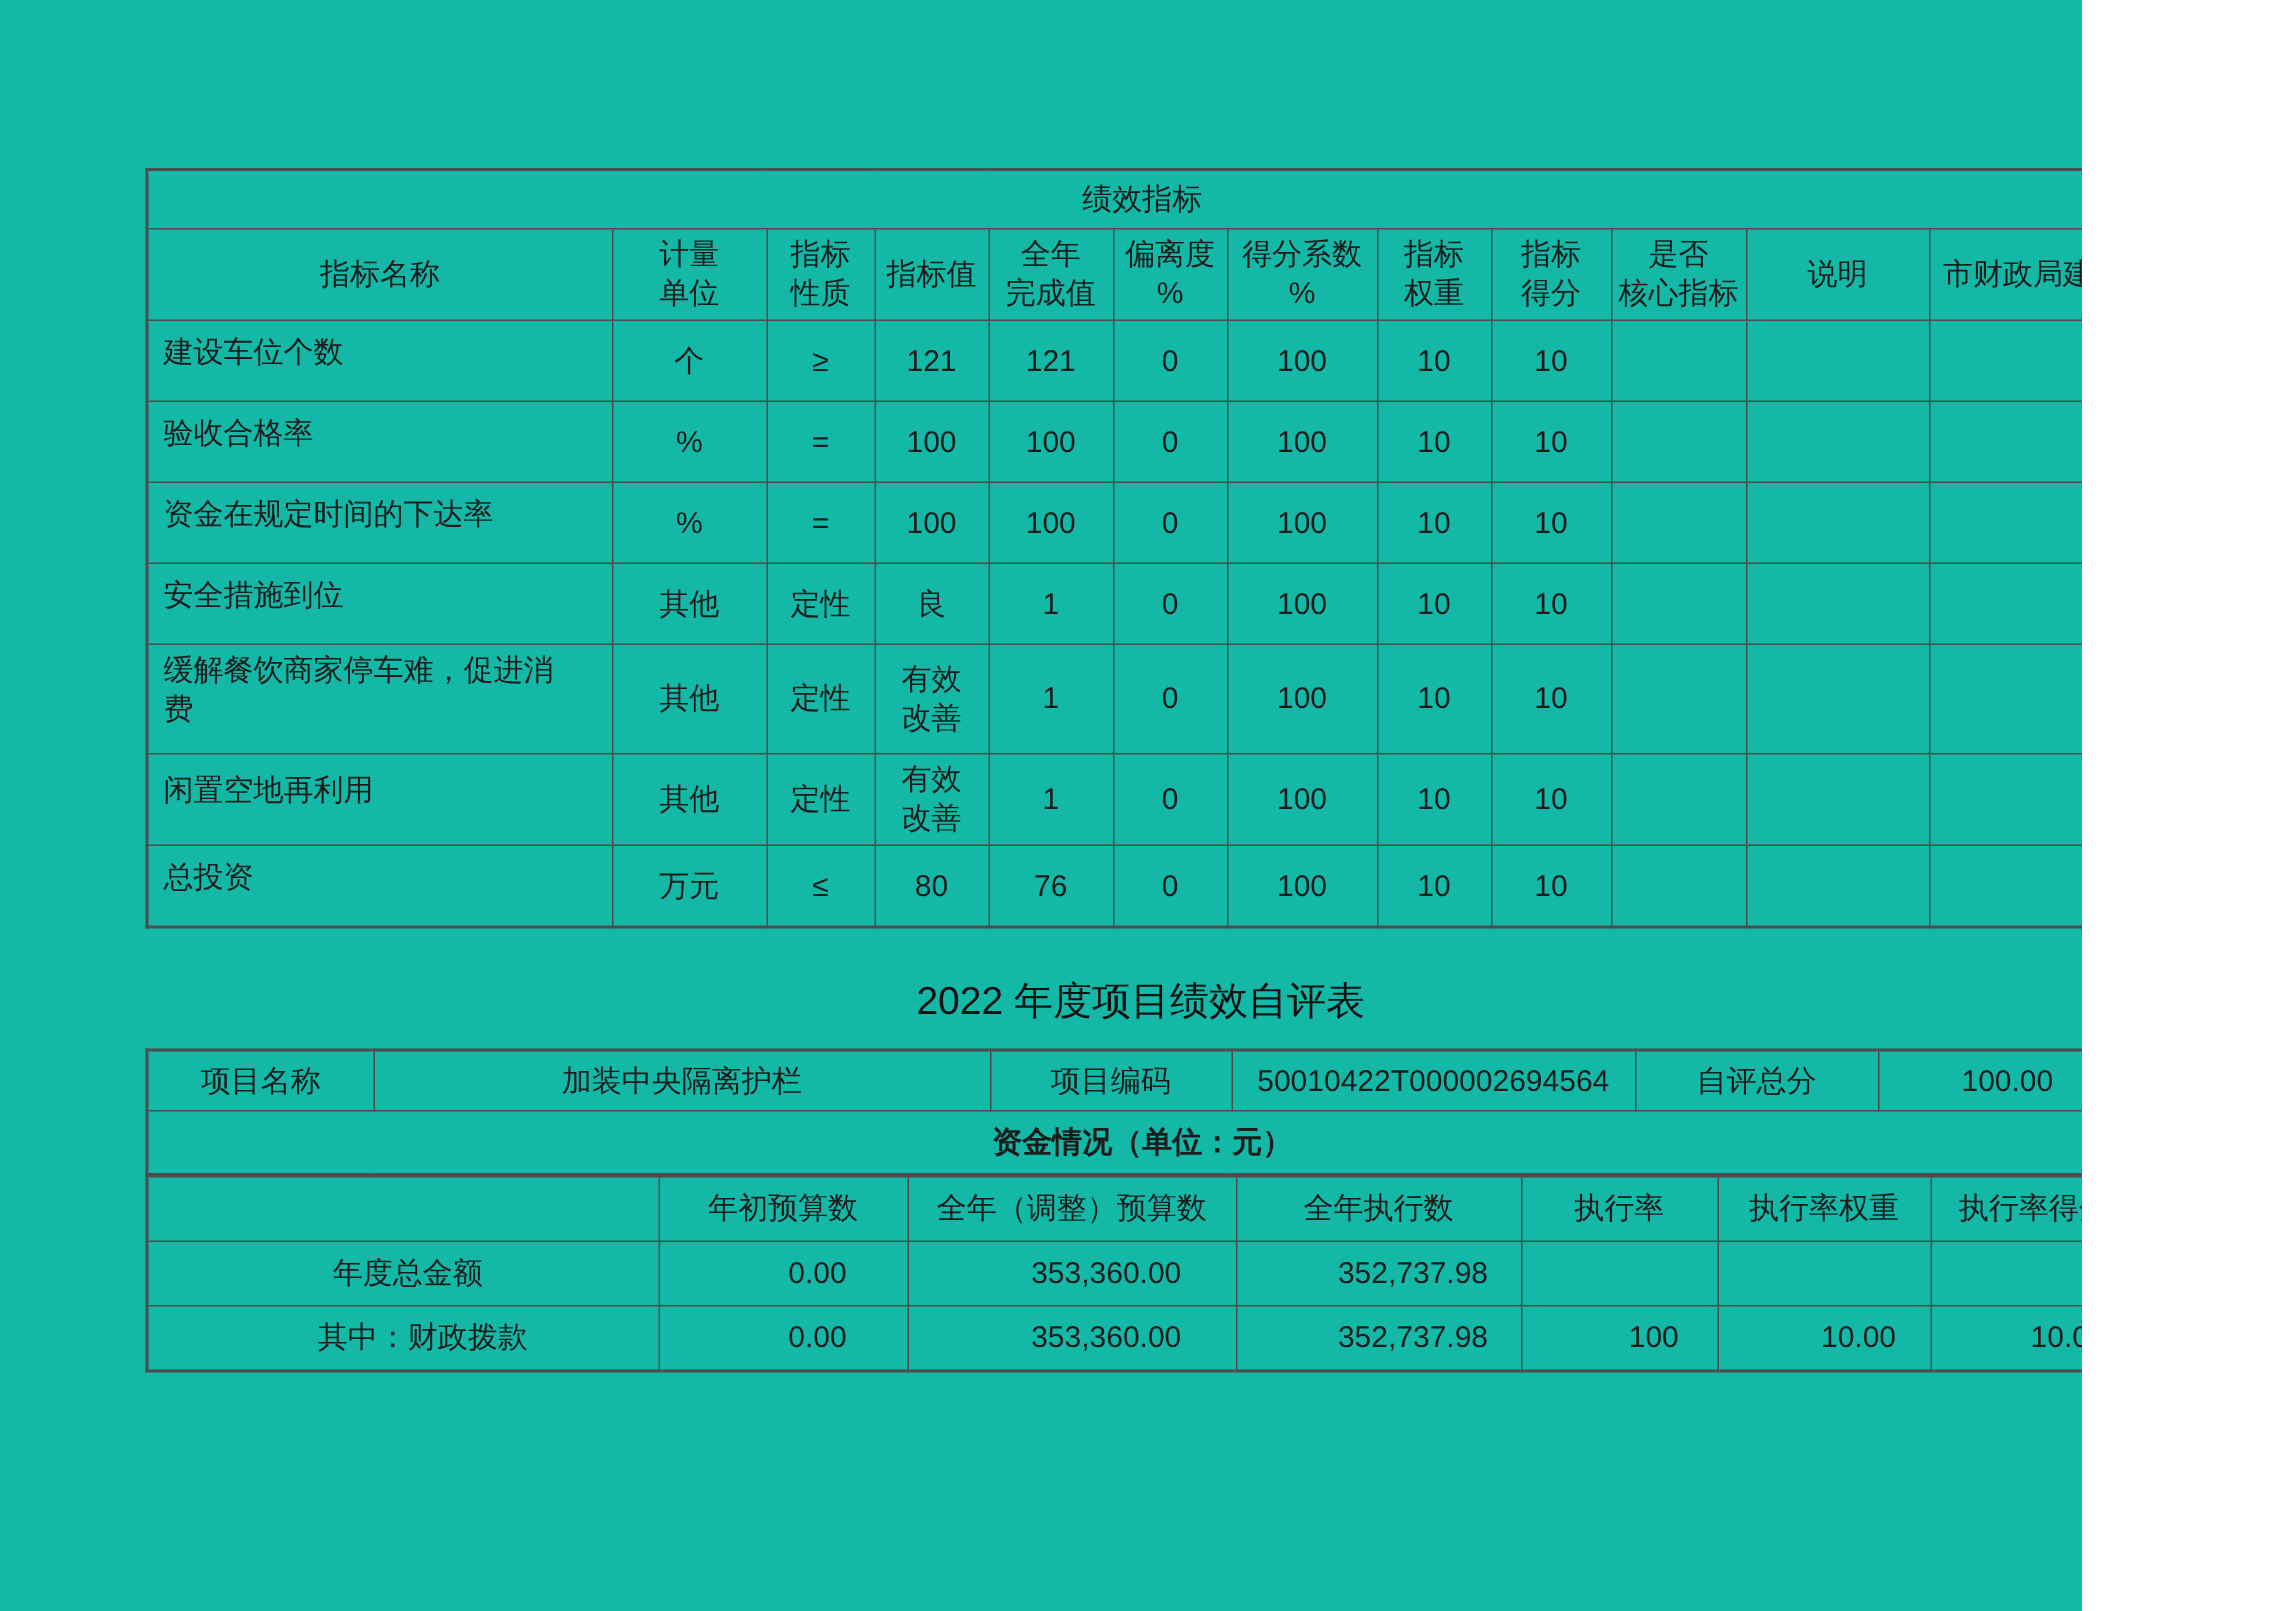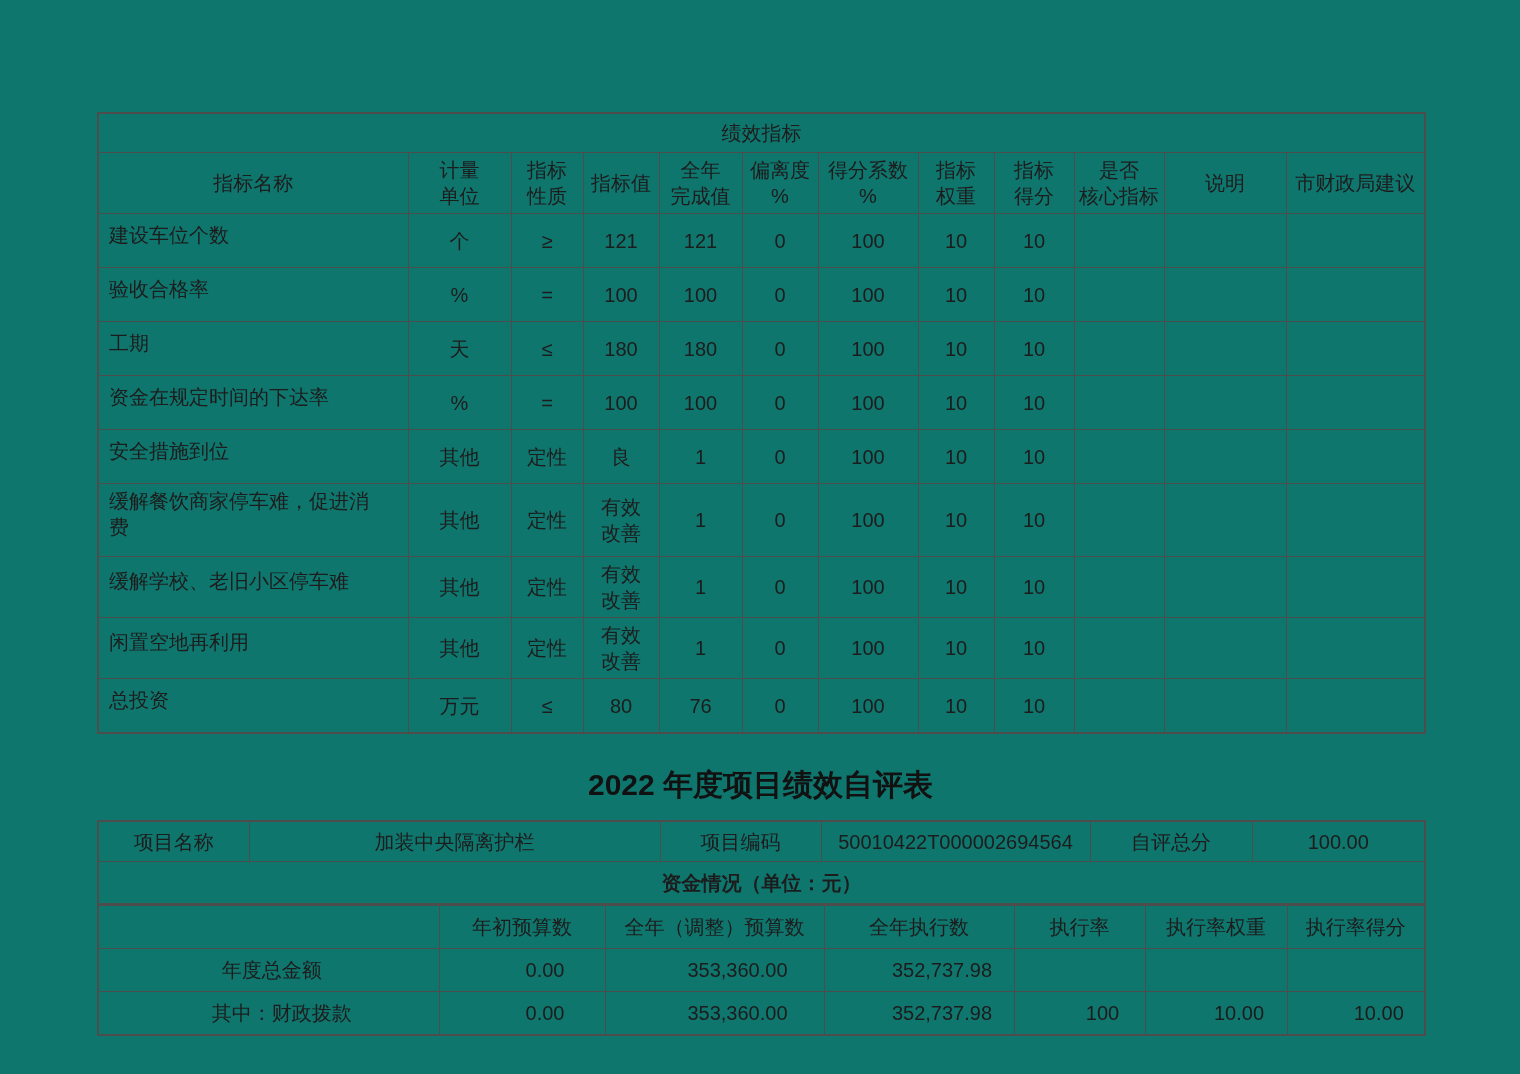--- a/index.html
+++ b/index.html
@@ -2,23 +2,23 @@
 <html><head>
 <meta charset="utf-8">
 <style>
   html, body {
     margin: 0;
     padding: 0;
     background: #ffffff;
   }
   .page {
     position: relative;
-    width: 1520px;
+    width: 1388px;
     height: 1074px;
-    background: #0f766e;
+    background: #14b8a6;
     overflow: hidden;
     font-family: "Liberation Sans", "DejaVu Sans", sans-serif;
     color: #1c1c1c;
   }
   .content {
     position: absolute;
     left: 97px;
     top: 112px;
     width: 1327px;
   }
@@ -47,22 +47,22 @@
   .t1 tbody td:first-child {
     text-align: left;
     padding: 4px 28px 16px 10px;
   }
   
   .t1 tbody td:nth-child(4) { padding-left: 12px; padding-right: 12px; }
 
   
   .page-title {
     margin: 31px 0 14px 0;
-    font-size: 30px;
-    font-weight: bold;
+    font-size: 26px;
+    font-weight: normal;
     text-align: center;
     color: #111111;
   }
 
   
   .t2a td { height: 31px; }
   .t2a .section-cell { height: 33px; font-weight: bold; }
   .t2b { margin-top: -1.5px; border-radius: 28px; }
   .t2b th { height: 34px; }
   .t2b td { height: 34px; padding-left: 48px; }
@@ -146,34 +146,20 @@
             <td>100</td>
             <td>0</td>
             <td>100</td>
             <td>10</td>
             <td>10</td>
             <td></td>
             <td></td>
             <td></td>
           </tr>
 
-          <tr>
-            <td>工期</td>
-            <td>天</td>
-            <td>≤</td>
-            <td>180</td>
-            <td>180</td>
-            <td>0</td>
-            <td>100</td>
-            <td>10</td>
-            <td>10</td>
-            <td></td>
-            <td></td>
-            <td></td>
-          </tr>
 
           <tr>
             <td>资金在规定时间的下达率</td>
             <td>%</td>
             <td>=</td>
             <td>100</td>
             <td>100</td>
             <td>0</td>
             <td>100</td>
             <td>10</td>
@@ -206,34 +192,20 @@
             <td>1</td>
             <td>0</td>
             <td>100</td>
             <td>10</td>
             <td>10</td>
             <td></td>
             <td></td>
             <td></td>
           </tr>
 
-          <tr>
-            <td>缓解学校、老旧小区停车难</td>
-            <td>其他</td>
-            <td>定性</td>
-            <td>有效改善</td>
-            <td>1</td>
-            <td>0</td>
-            <td>100</td>
-            <td>10</td>
-            <td>10</td>
-            <td></td>
-            <td></td>
-            <td></td>
-          </tr>
 
           <tr>
             <td>闲置空地再利用</td>
             <td>其他</td>
             <td>定性</td>
             <td>有效改善</td>
             <td>1</td>
             <td>0</td>
             <td>100</td>
             <td>10</td>

